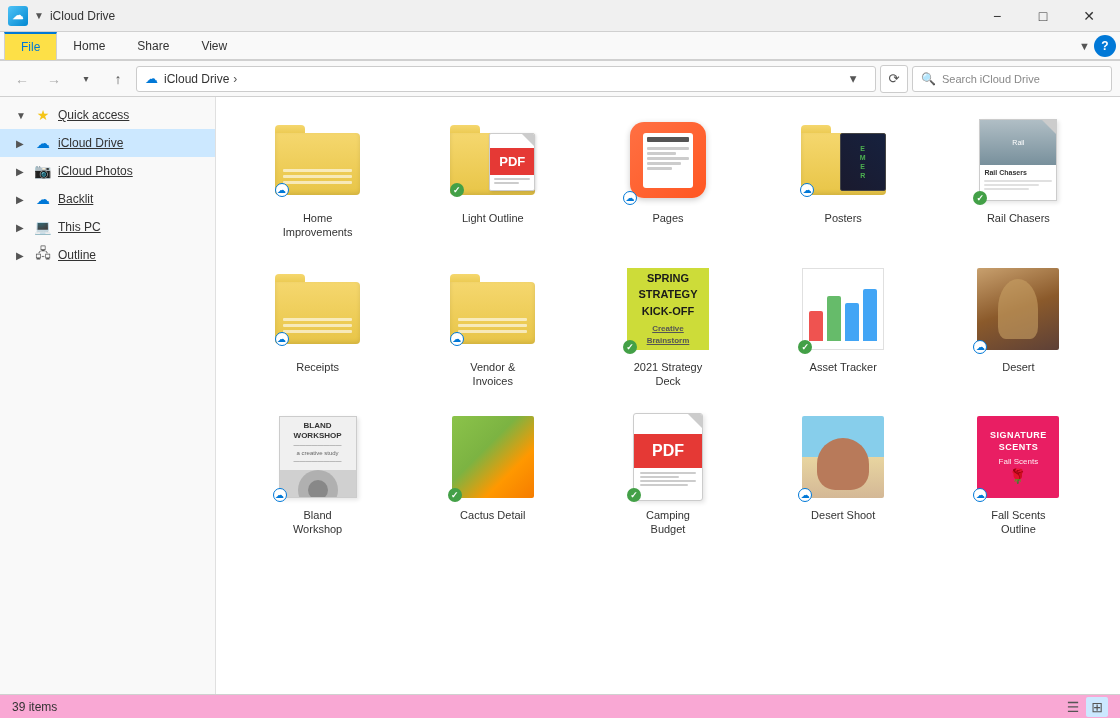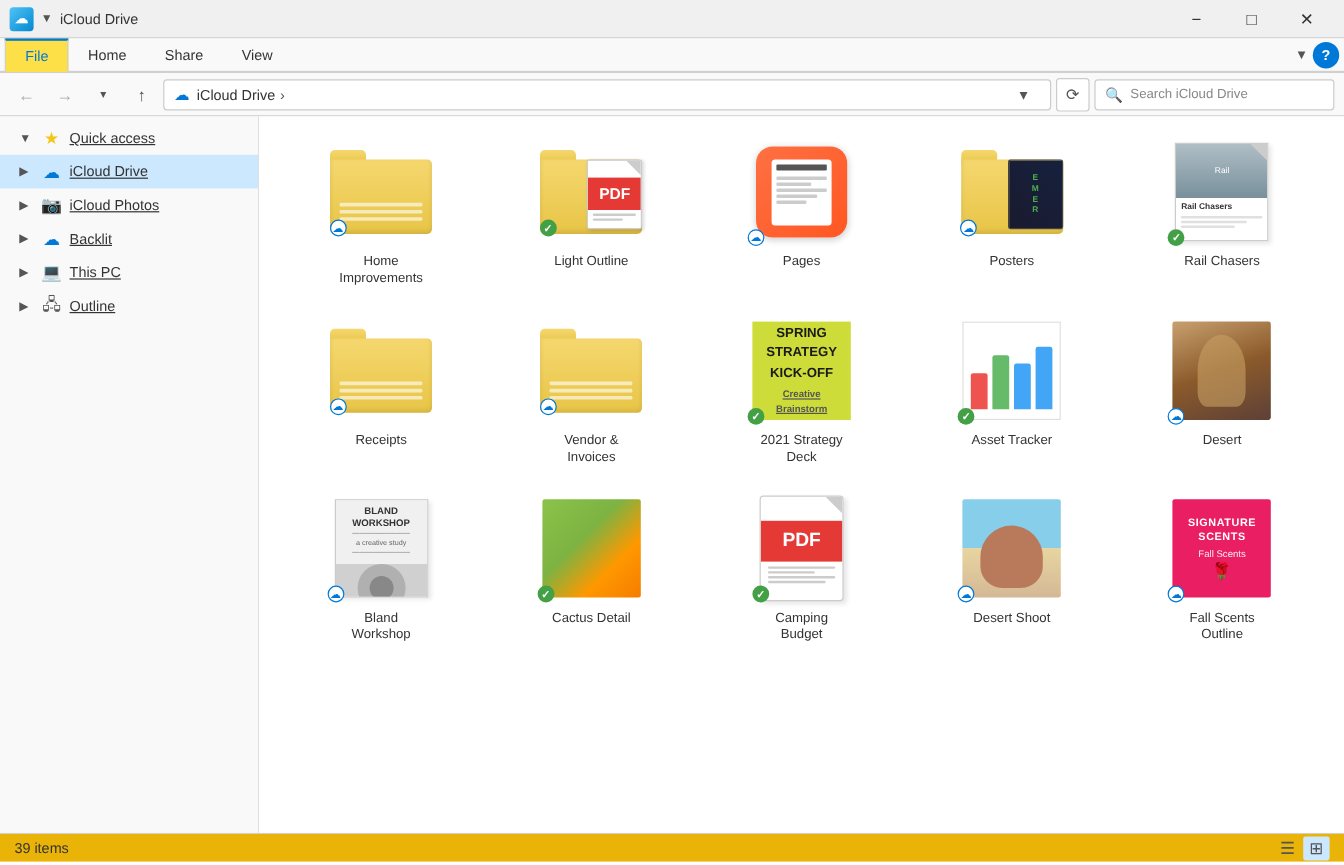--- a/index.html
+++ b/index.html
@@ -154,21 +154,21 @@
       text-align: center;
       padding: 8px 0;
       margin-top: 20px;
     }
     .pdf-lines { padding: 4px 6px; }
     .pdf-line { height: 2px; background: #ccc; margin-bottom: 2px; border-radius: 1px; }
 
     
     .status-bar {
       height: 24px;
-      background: #eab308;
+      background: #f9a8d4;
       border-top: 1px solid #d0d0d0;
       display: flex;
       align-items: center;
       padding: 0 12px;
       justify-content: space-between;
     }
     .status-text { font-size: 12px; color: #333; }
     .view-btns { display: flex; gap: 2px; }
     .view-btn { width: 22px; height: 20px; border: none; background: transparent; cursor: pointer; display: flex; align-items: center; justify-content: center; color: #555; font-size: 14px; }
     .view-btn.active { background: #cce8ff; border-radius: 2px; }

